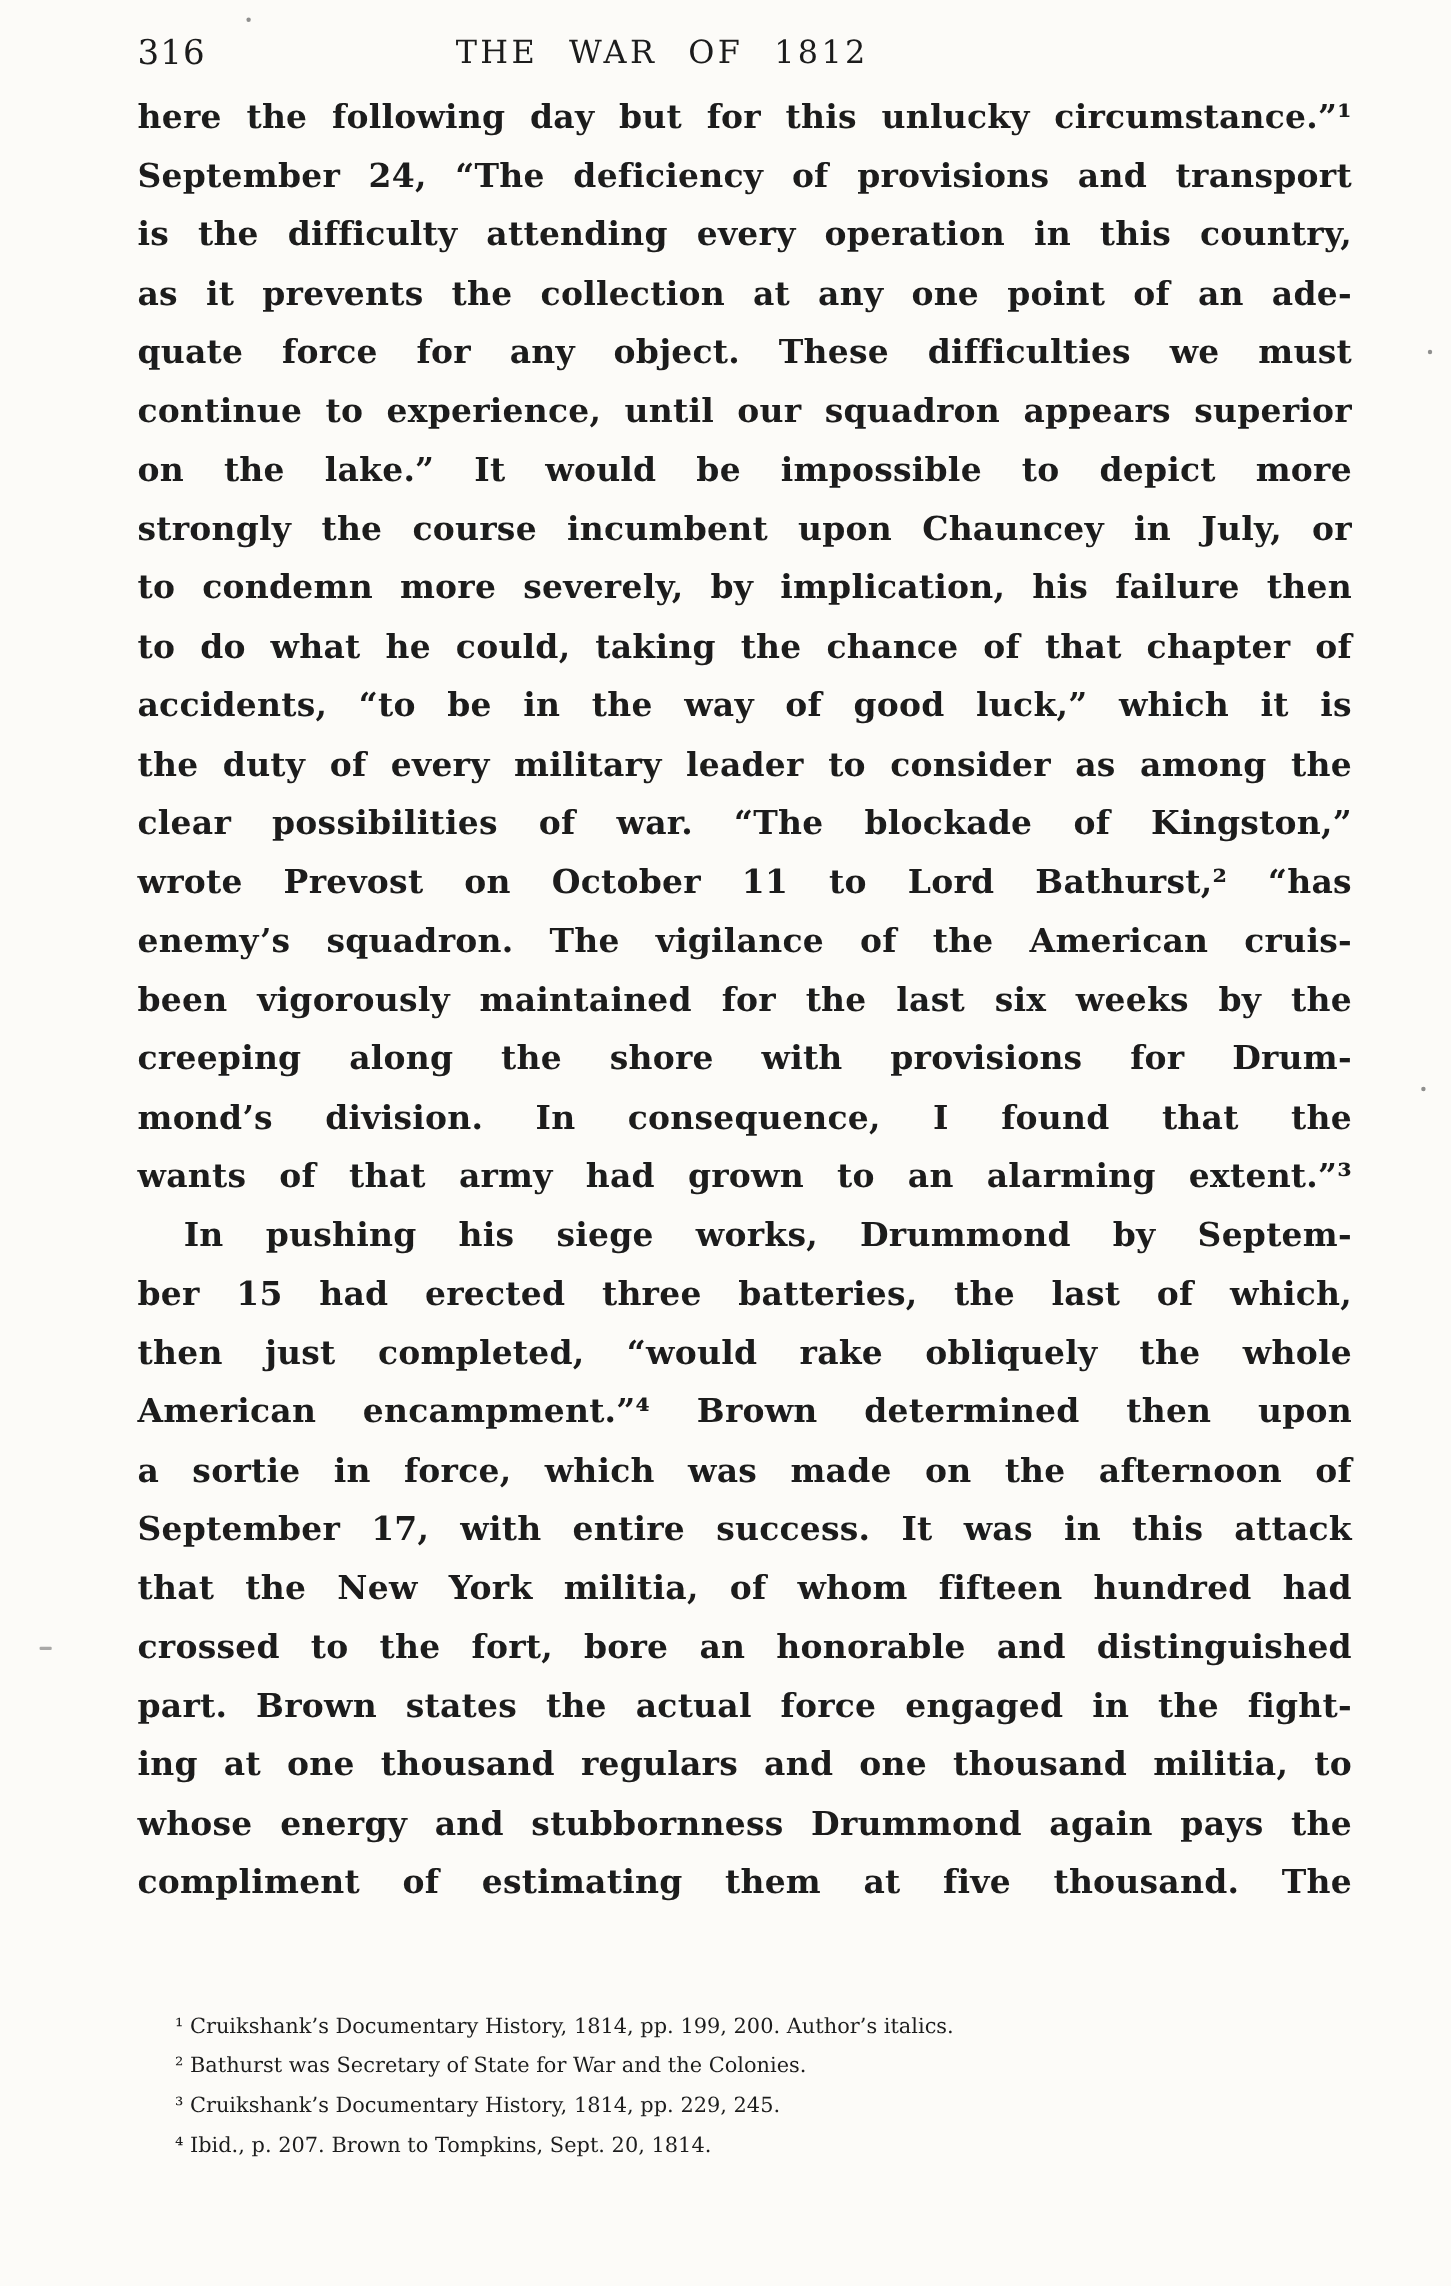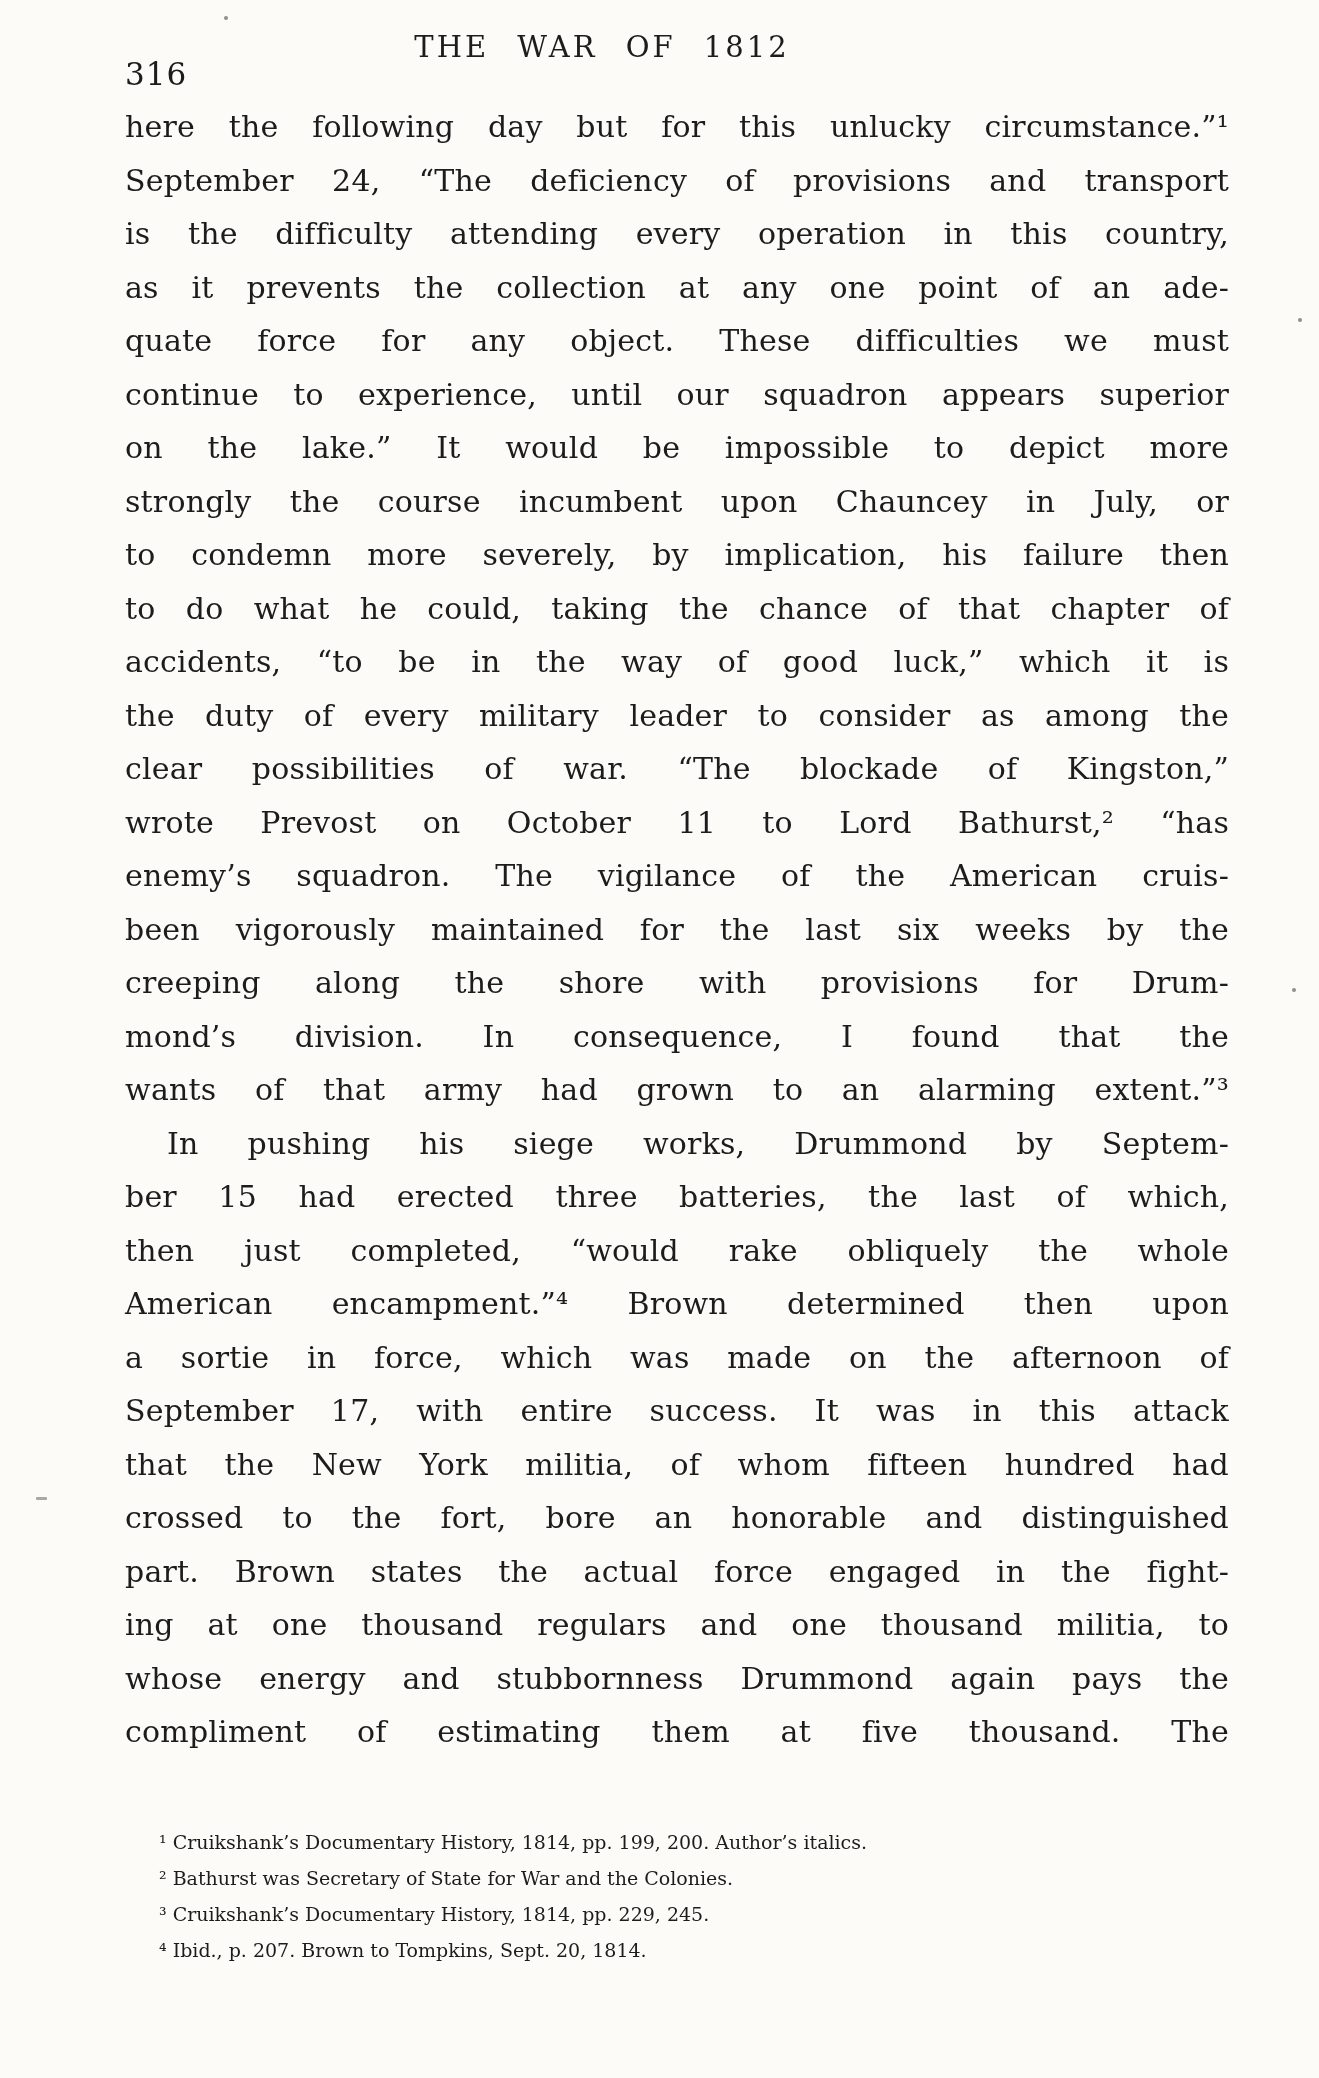--- a/index.html
+++ b/index.html
@@ -26,40 +26,40 @@
     left: 125px;
     width: 1104px;
     height: 44px;
   }
   .pagenum {
     position: absolute;
     left: 0;
     top: 0;
     font-size: 31px;
     letter-spacing: 1px;
-    margin-top: 26px;
   }
   .running-title {
     position: absolute;
     left: 0;
     right: 0;
     top: 0;
     text-align: center;
     transform: translateX(-75px);
     font-size: 29px;
     letter-spacing: 3px;
     word-spacing: 16px;
   }
   .body-text {
     position: absolute;
-    top: 100px;
+    top: 80px;
     left: 125px;
     width: 1104px;
     font-size: 30px;
     letter-spacing: 0.2px;
+    font-weight: bold;
   }
   .line {
     text-align: justify;
     text-align-last: justify;
     line-height: 53.5px;
     white-space: normal;
   }
   .first-indent {
     text-indent: 42px;
   }

